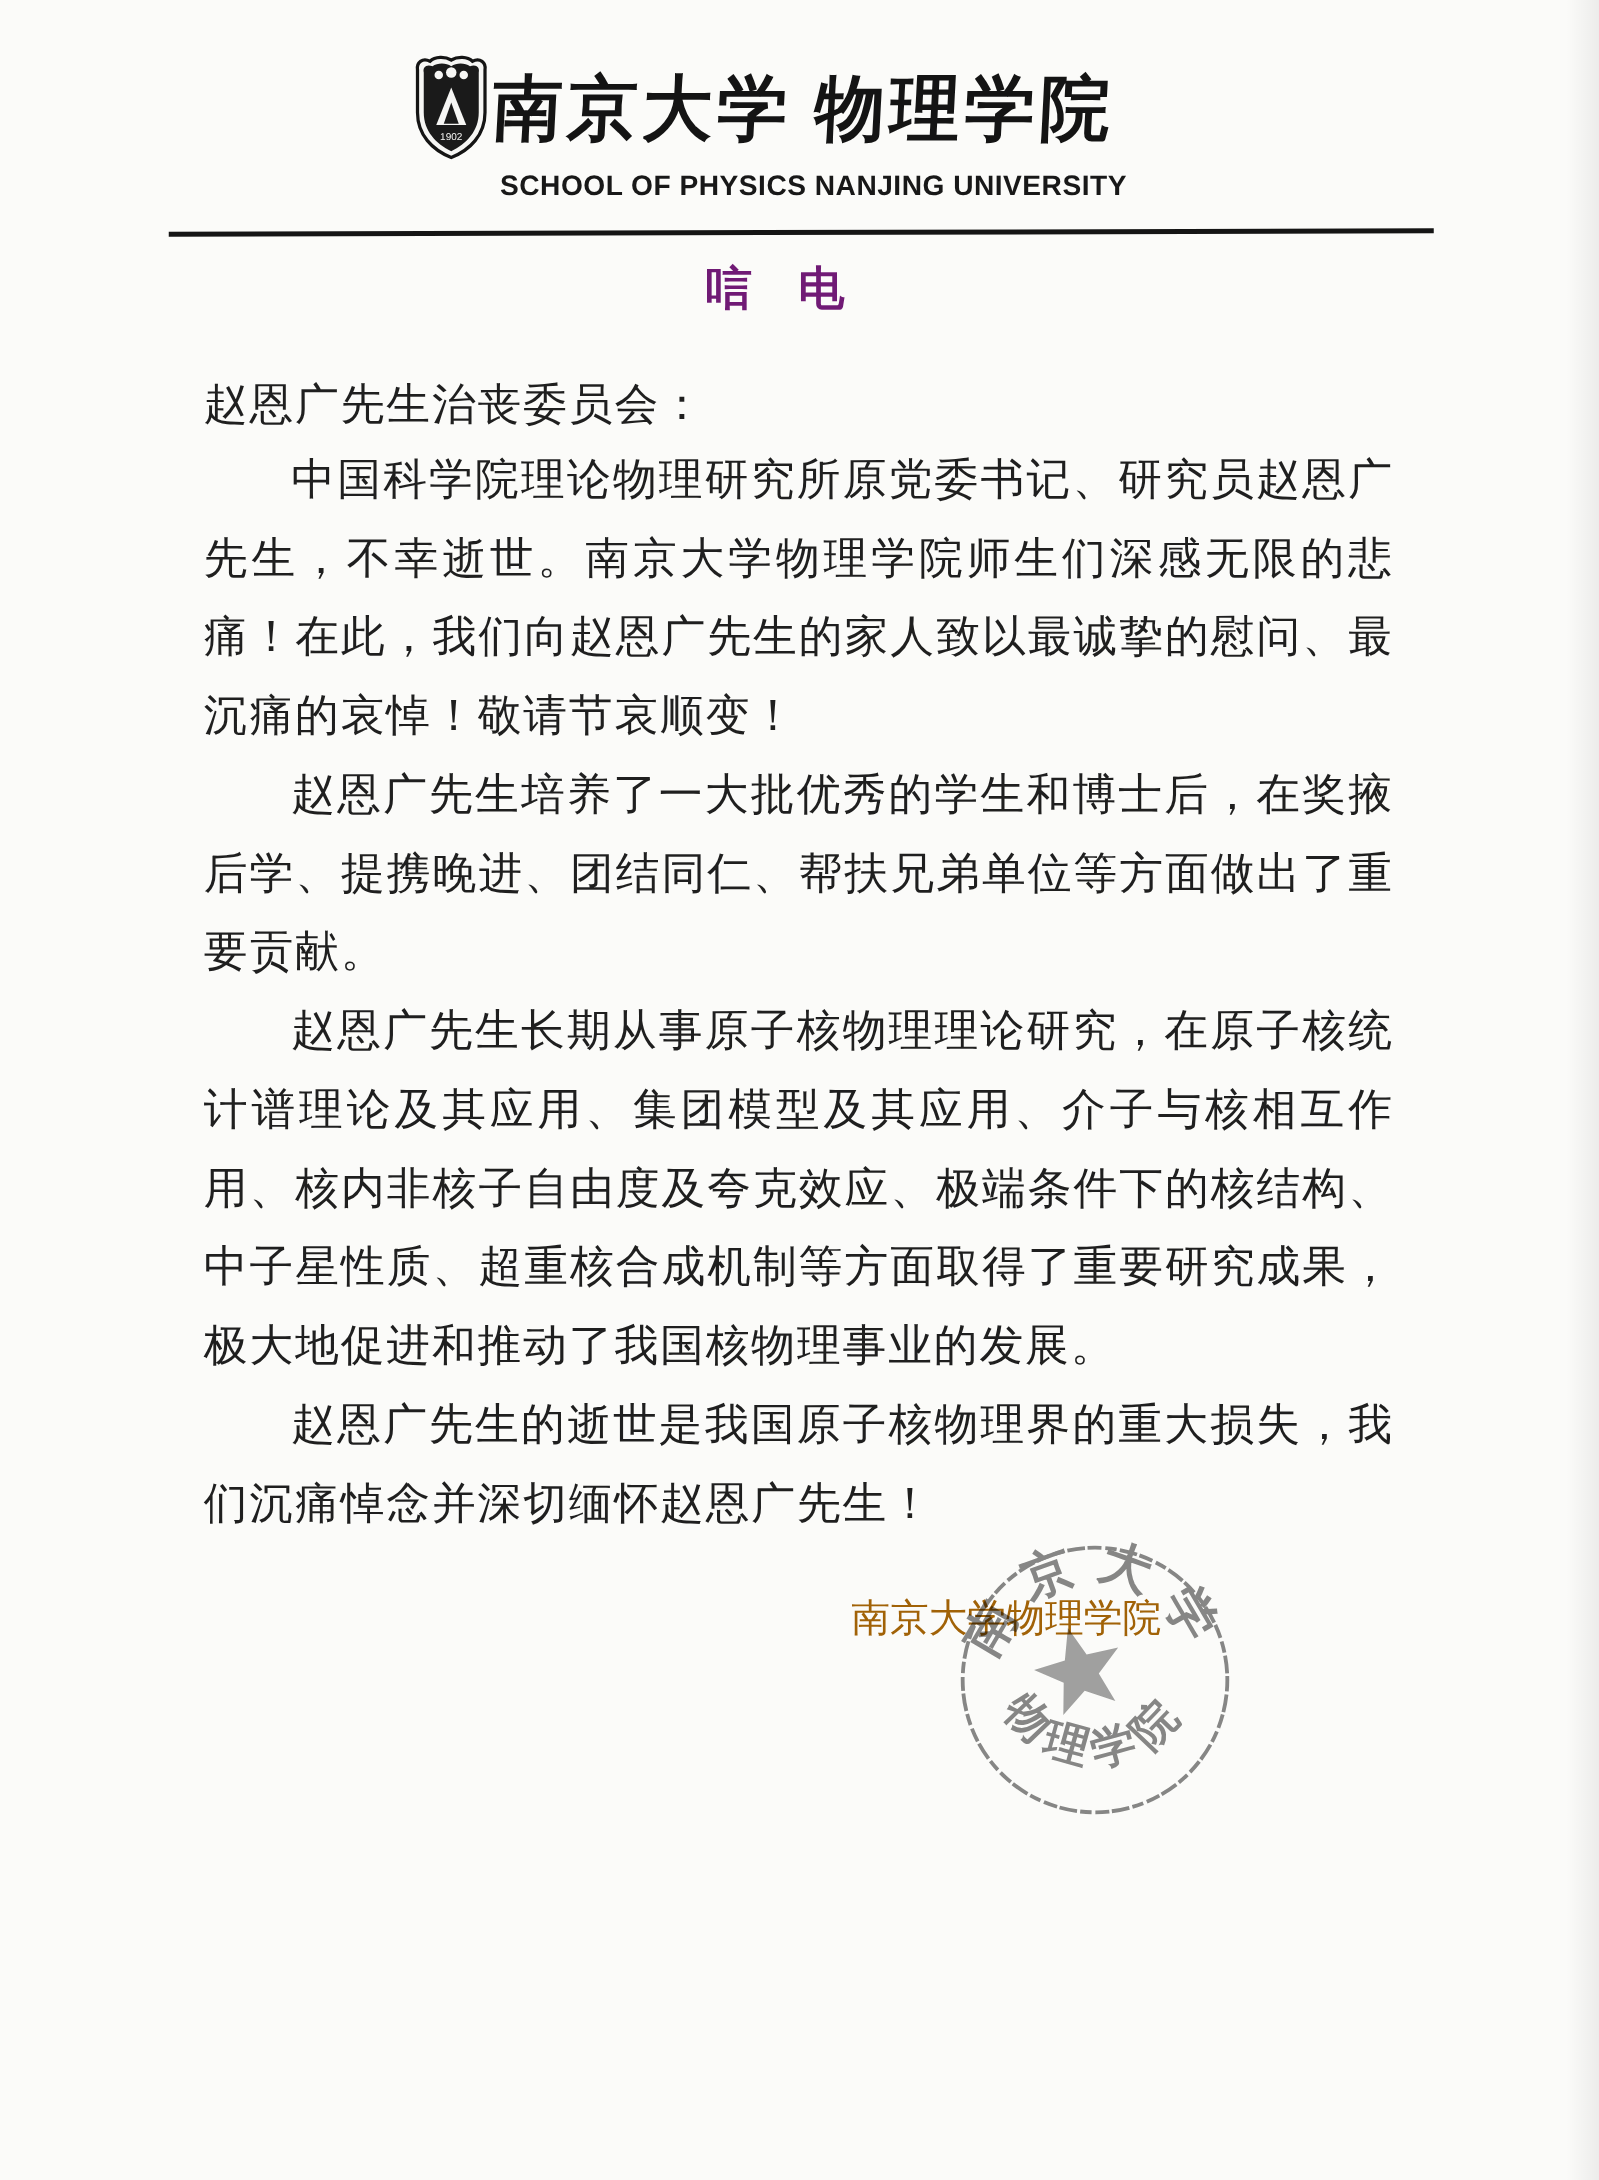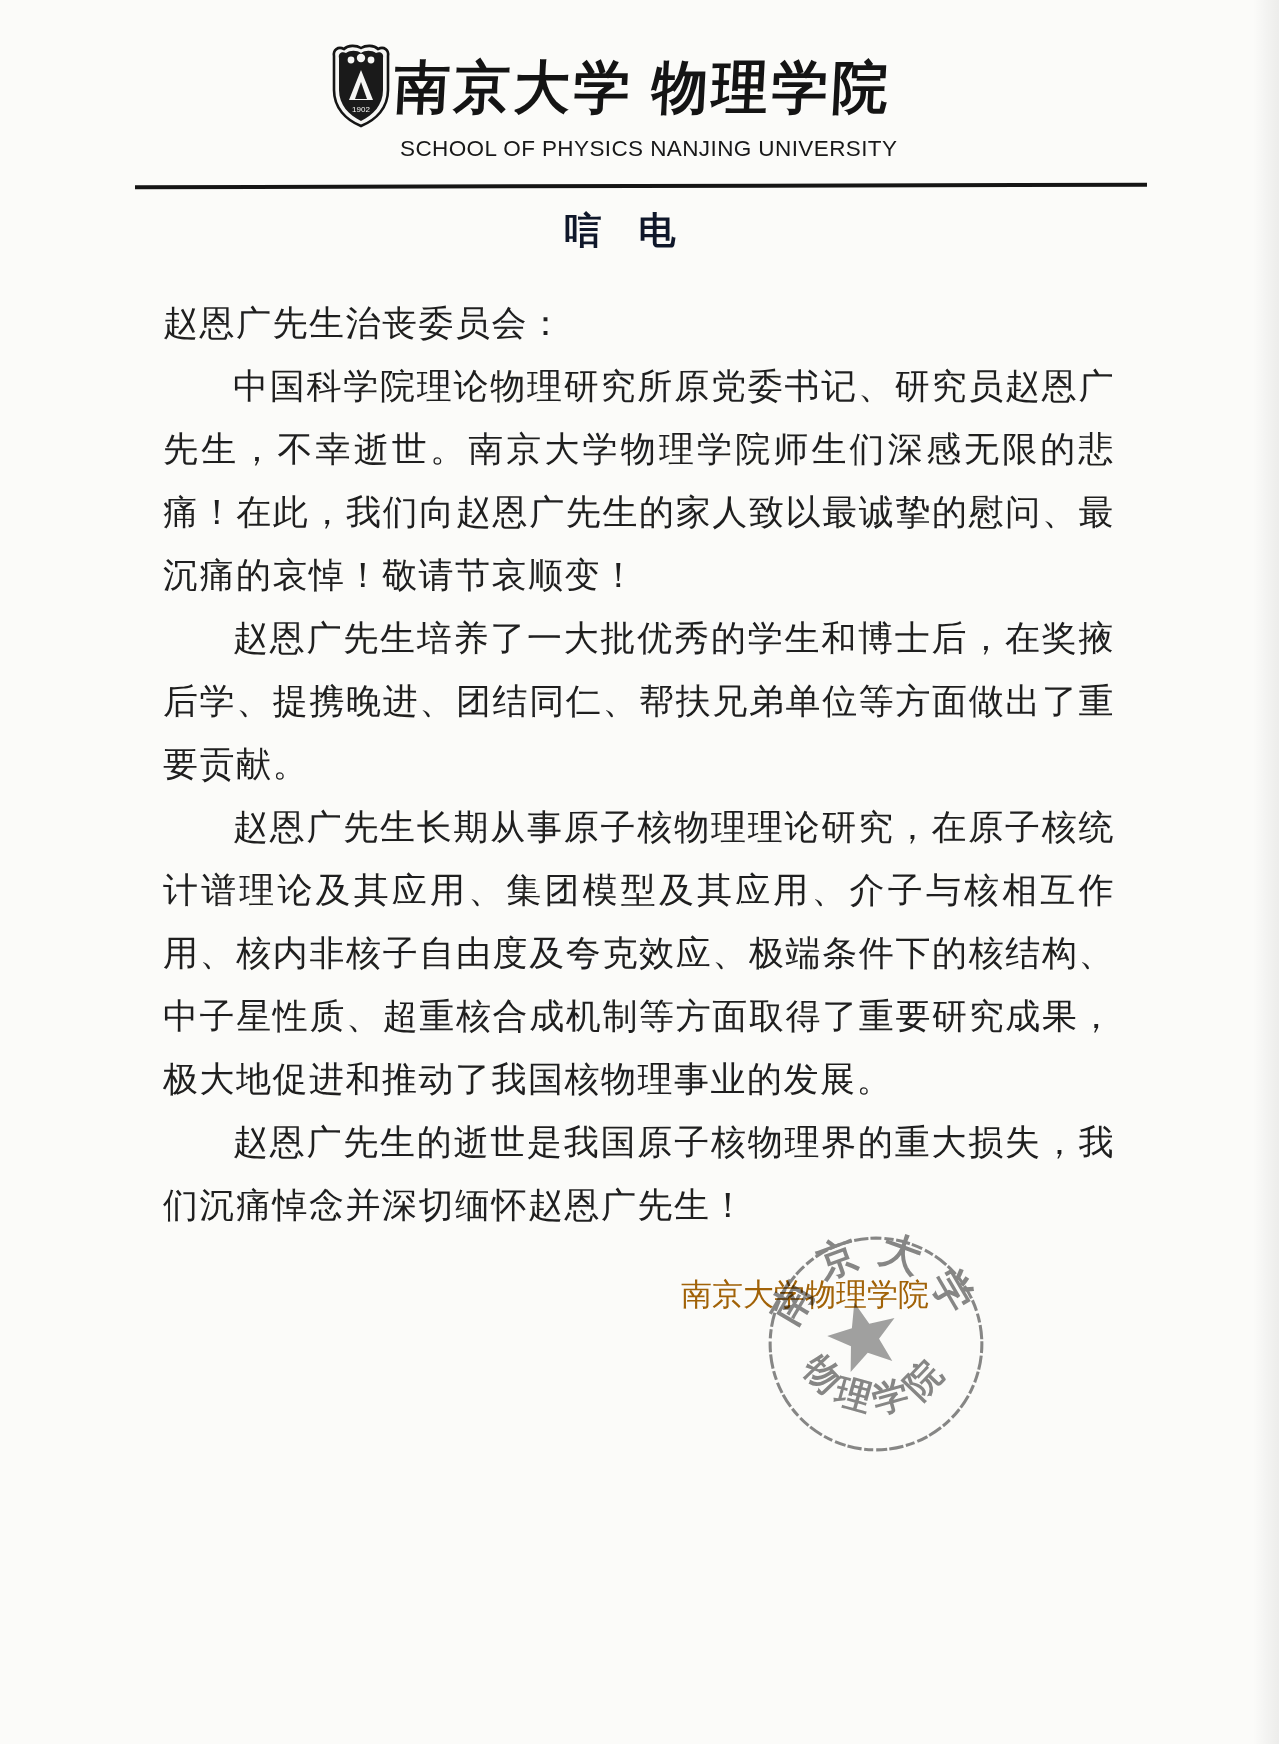--- a/index.html
+++ b/index.html
@@ -43,21 +43,21 @@
     white-space: nowrap;
     line-height: 1;
     padding-top: 4px;
   }
   .letterhead-en {
     margin-top: 8px;
     margin-left: 72px;
     width: 412px;
     text-align: center;
     font-family: "Liberation Sans", "DejaVu Sans", sans-serif;
-    font-weight: 400;
+    font-weight: 700;
     font-size: 22.5px;
     letter-spacing: 0.4px;
     color: #181818;
     white-space: nowrap;
   }
 
   .rule {
     position: absolute;
     top: 184px;
     left: 135px;
@@ -68,35 +68,35 @@
   }
 
   .doc-title {
     position: absolute;
     top: 206px;
     left: 0;
     width: 1240px;
     text-align: center;
     font-size: 37px;
     font-weight: 700;
-    color: #0f172a;
+    color: #701a75;
   }
 
   .content {
     position: absolute;
     top: 292px;
     left: 163px;
     width: 952px;
     font-size: 35px;
     line-height: 63px;
     letter-spacing: 1.5px;
     text-align: justify;
     color: #1f1f1f;
   }
-  .content p { text-indent: 2em; margin: 0; }
+  .content p { text-indent: 2em; margin: 0; font-family: Liberation Mono, monospace; }
 
   .signature {
     position: absolute;
     top: 1274px;
     left: 600px;
     width: 410px;
     text-align: center;
     font-size: 31px;
     color: #a16207;
     z-index: 2;

